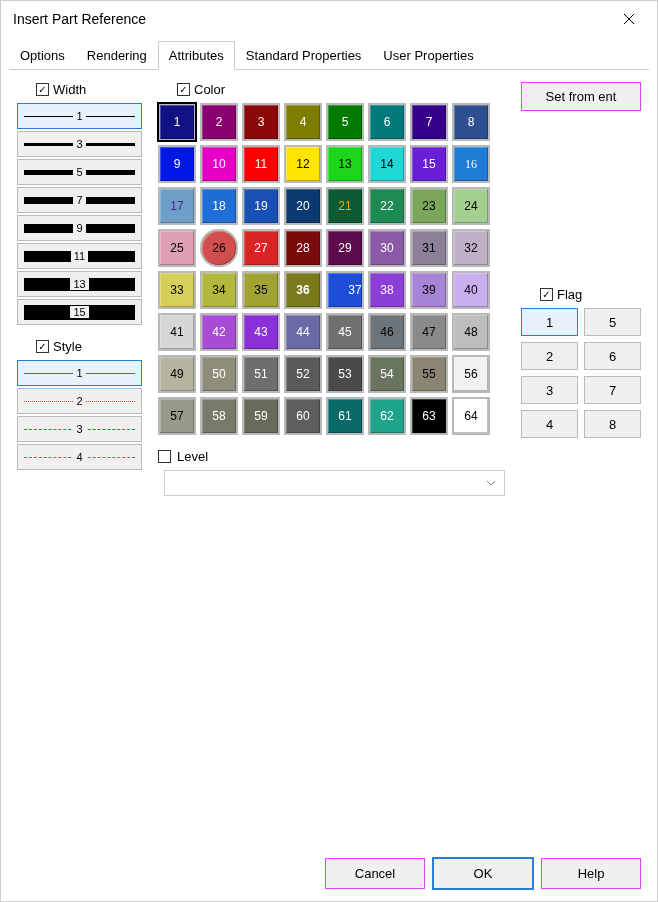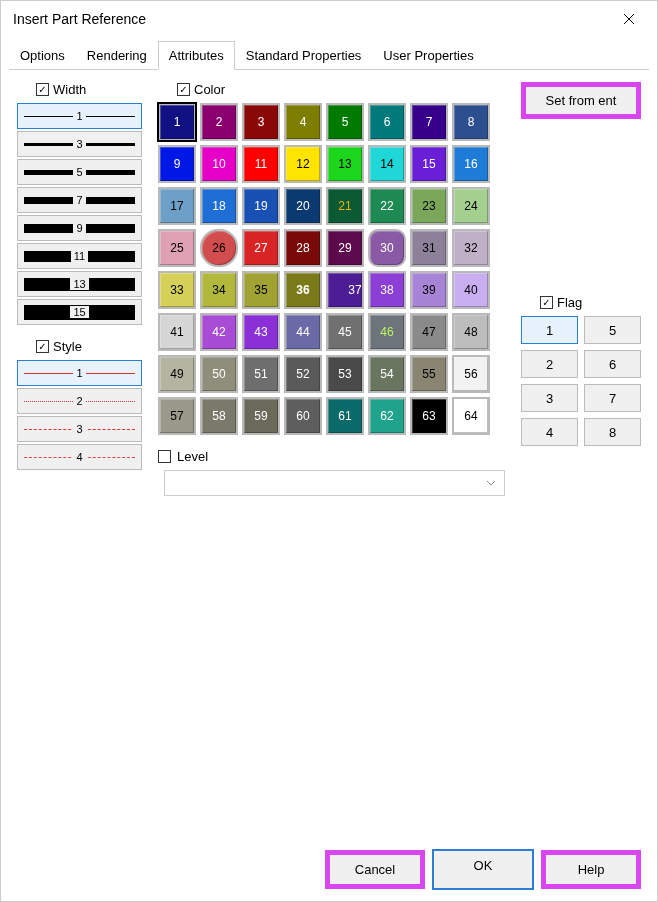--- a/index.html
+++ b/index.html
@@ -32,21 +32,21 @@
     .col-mid { flex: 1; }
     .color-grid { margin-top: 6px; display: grid; grid-template-columns: repeat(8, 38px); grid-auto-rows: 38px; gap: 4px; }
     .swatch { border: 2px solid #b9b9b9; display: flex; align-items: center; justify-content: center; cursor: pointer; font-size: 12px; box-shadow: inset -1px -1px 0 rgba(0,0,0,0.25), inset 1px 1px 0 rgba(255,255,255,0.25); }
     .swatch.sel { outline: 2px solid #000; outline-offset: -1px; }
 
     .level-row { margin-top: 14px; display: flex; align-items: center; gap: 6px; }
     .level-select { flex: 1; height: 26px; border: 1px solid #ccc; background: #fff; display: flex; align-items: center; justify-content: flex-end; padding: 0 8px; margin-left: 6px; }
     .level-wrap { margin-top: 6px; display:flex; }
 
     .col-right { width: 120px; }
-    .btn { border: 5px solid #d946ef; background: #f0f0f0; padding: 6px 8px; text-align: center; cursor: pointer; }
+    .btn { border: 1px solid #d946ef; background: #f0f0f0; padding: 6px 8px; text-align: center; cursor: pointer; }
 
     .flag-grid { margin-top: 6px; display: grid; grid-template-columns: 1fr 1fr; gap: 6px; }
     .flag-cell { border: 1px solid #bbb; background: #f0f0f0; height: 28px; display: flex; align-items: center; justify-content: center; cursor: pointer; }
     .flag-cell.sel { border: 1px solid #2a7ed4; background: #e7f2fd; }
 
     .footer { position: absolute; bottom: 12px; right: 16px; display: flex; gap: 8px; }
     .footer .btn { width: 100px; padding: 7px 0; }
     .footer .btn.default { border: 1px solid #2a7ed4; outline: 1px solid #2a7ed4; }
   </style>
 </head>
@@ -149,51 +149,51 @@
         <div class="swatch" style="background: rgb(0, 122, 122); color: rgb(255, 255, 255);">6</div>
         <div class="swatch" style="background: rgb(54, 0, 138); color: rgb(255, 255, 255);">7</div>
         <div class="swatch" style="background: rgb(46, 79, 143); color: rgb(255, 255, 255);">8</div>
         <div class="swatch" style="background: rgb(0, 24, 230); color: rgb(255, 255, 255);">9</div>
         <div class="swatch" style="background: rgb(230, 0, 199); color: rgb(255, 255, 255);">10</div>
         <div class="swatch" style="background: rgb(255, 0, 0); color: rgb(255, 255, 255);">11</div>
         <div class="swatch" style="background: rgb(255, 228, 0); color: rgb(0, 0, 0);">12</div>
         <div class="swatch" style="background: rgb(27, 214, 27); color: rgb(0, 0, 0);">13</div>
         <div class="swatch" style="background: rgb(31, 215, 215); color: rgb(0, 0, 0);">14</div>
         <div class="swatch" style="background: rgb(106, 31, 214); color: rgb(255, 255, 255);">15</div>
-        <div class="swatch" style="background: rgb(31, 124, 214); color: rgb(255, 255, 255);">16</div>
-        <div class="swatch" style="background: rgb(110, 160, 199); color: #000000;">17</div>
+        <div class="swatch" style="background: rgb(31, 124, 214); color: rgb(255, 255, 255); font-family: Liberation Serif, serif;">16</div>
+        <div class="swatch" style="background: rgb(110, 160, 199); color: #4c1d95;">17</div>
         <div class="swatch" style="background: rgb(31, 110, 214); color: rgb(255, 255, 255);">18</div>
         <div class="swatch" style="background: rgb(25, 80, 180); color: rgb(255, 255, 255);">19</div>
         <div class="swatch" style="background: rgb(11, 58, 112); color: rgb(255, 255, 255);">20</div>
         <div class="swatch" style="background: rgb(11, 90, 52); color: #eab308;">21</div>
         <div class="swatch" style="background: rgb(28, 138, 82); color: rgb(255, 255, 255);">22</div>
         <div class="swatch" style="background: rgb(123, 167, 90); color: rgb(0, 0, 0);">23</div>
         <div class="swatch" style="background: rgb(163, 207, 143); color: rgb(0, 0, 0);">24</div>
         <div class="swatch" style="background: rgb(224, 160, 179); color: rgb(0, 0, 0);">25</div>
         <div class="swatch" style="background: rgb(210, 78, 78); color: rgb(0, 0, 0); border-radius: 18px;">26</div>
         <div class="swatch" style="background: rgb(216, 36, 36); color: rgb(255, 255, 255);">27</div>
         <div class="swatch" style="background: rgb(122, 10, 10); color: rgb(255, 255, 255);">28</div>
         <div class="swatch" style="background: rgb(93, 10, 77); color: rgb(255, 255, 255);">29</div>
-        <div class="swatch" style="background: rgb(138, 90, 166); color: rgb(255, 255, 255); border-radius: 10px;">30</div>
+        <div class="swatch" style="background: rgb(138, 90, 166); color: rgb(255, 255, 255);">30</div>
         <div class="swatch" style="background: rgb(141, 128, 153); color: rgb(0, 0, 0);">31</div>
         <div class="swatch" style="background: rgb(192, 176, 199); color: rgb(0, 0, 0);">32</div>
         <div class="swatch" style="background: rgb(212, 208, 90); color: rgb(0, 0, 0);">33</div>
         <div class="swatch" style="background: rgb(178, 184, 59); color: rgb(0, 0, 0);">34</div>
         <div class="swatch" style="background: rgb(160, 162, 50); color: rgb(0, 0, 0);">35</div>
         <div class="swatch" style="background: rgb(122, 122, 26); color: rgb(255, 255, 255); font-weight: bold;">36</div>
-        <div class="swatch" style="background: #4c1d95; color: rgb(255, 255, 255); padding-left: 20px;">37</div>
+        <div class="swatch" style="background: #1d4ed8; color: rgb(255, 255, 255); padding-left: 20px;">37</div>
         <div class="swatch" style="background: rgb(139, 63, 214); color: rgb(255, 255, 255);">38</div>
         <div class="swatch" style="background: rgb(167, 132, 214); color: rgb(0, 0, 0);">39</div>
         <div class="swatch" style="background: rgb(201, 174, 240); color: rgb(0, 0, 0);">40</div>
         <div class="swatch" style="background: rgb(214, 214, 214); color: rgb(0, 0, 0);">41</div>
         <div class="swatch" style="background: rgb(168, 76, 214); color: rgb(255, 255, 255);">42</div>
         <div class="swatch" style="background: rgb(139, 47, 214); color: rgb(255, 255, 255);">43</div>
         <div class="swatch" style="background: rgb(106, 106, 166); color: rgb(255, 255, 255);">44</div>
         <div class="swatch" style="background: rgb(112, 112, 112); color: rgb(255, 255, 255);">45</div>
-        <div class="swatch" style="background: rgb(109, 116, 122); color: #bef264;">46</div>
+        <div class="swatch" style="background: rgb(109, 116, 122); color: #000000;">46</div>
         <div class="swatch" style="background: rgb(138, 138, 138); color: rgb(0, 0, 0);">47</div>
         <div class="swatch" style="background: rgb(189, 189, 189); color: rgb(0, 0, 0);">48</div>
         <div class="swatch" style="background: rgb(180, 180, 160); color: rgb(0, 0, 0);">49</div>
         <div class="swatch" style="background: rgb(142, 142, 122); color: rgb(255, 255, 255);">50</div>
         <div class="swatch" style="background: rgb(110, 110, 110); color: rgb(255, 255, 255);">51</div>
         <div class="swatch" style="background: rgb(90, 90, 90); color: rgb(255, 255, 255);">52</div>
         <div class="swatch" style="background: rgb(74, 74, 74); color: rgb(255, 255, 255);">53</div>
         <div class="swatch" style="background: rgb(106, 117, 96); color: rgb(255, 255, 255);">54</div>
         <div class="swatch" style="background: rgb(138, 133, 112); color: rgb(0, 0, 0);">55</div>
         <div class="swatch" style="background: rgb(242, 242, 242); color: rgb(0, 0, 0);">56</div>

